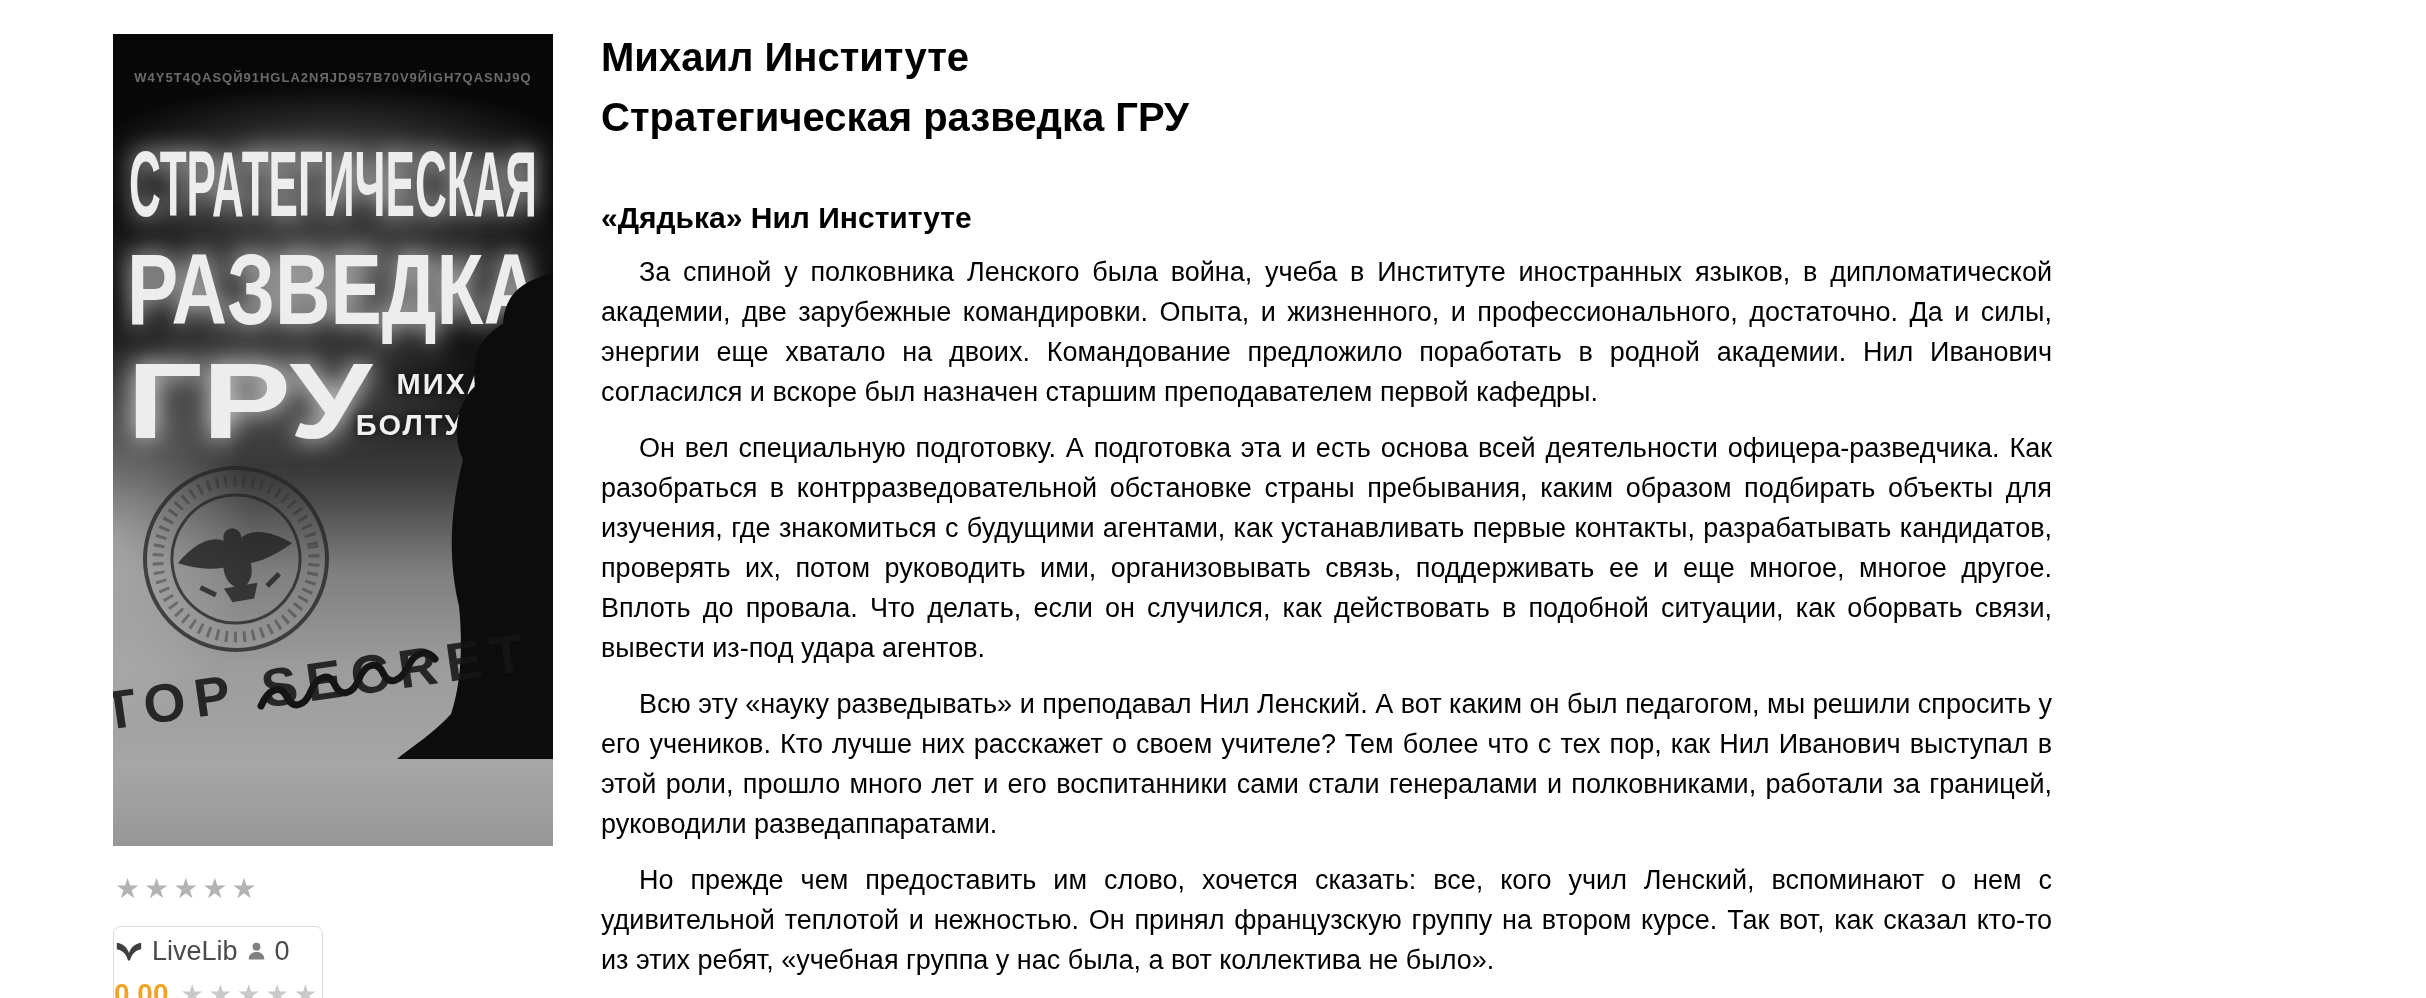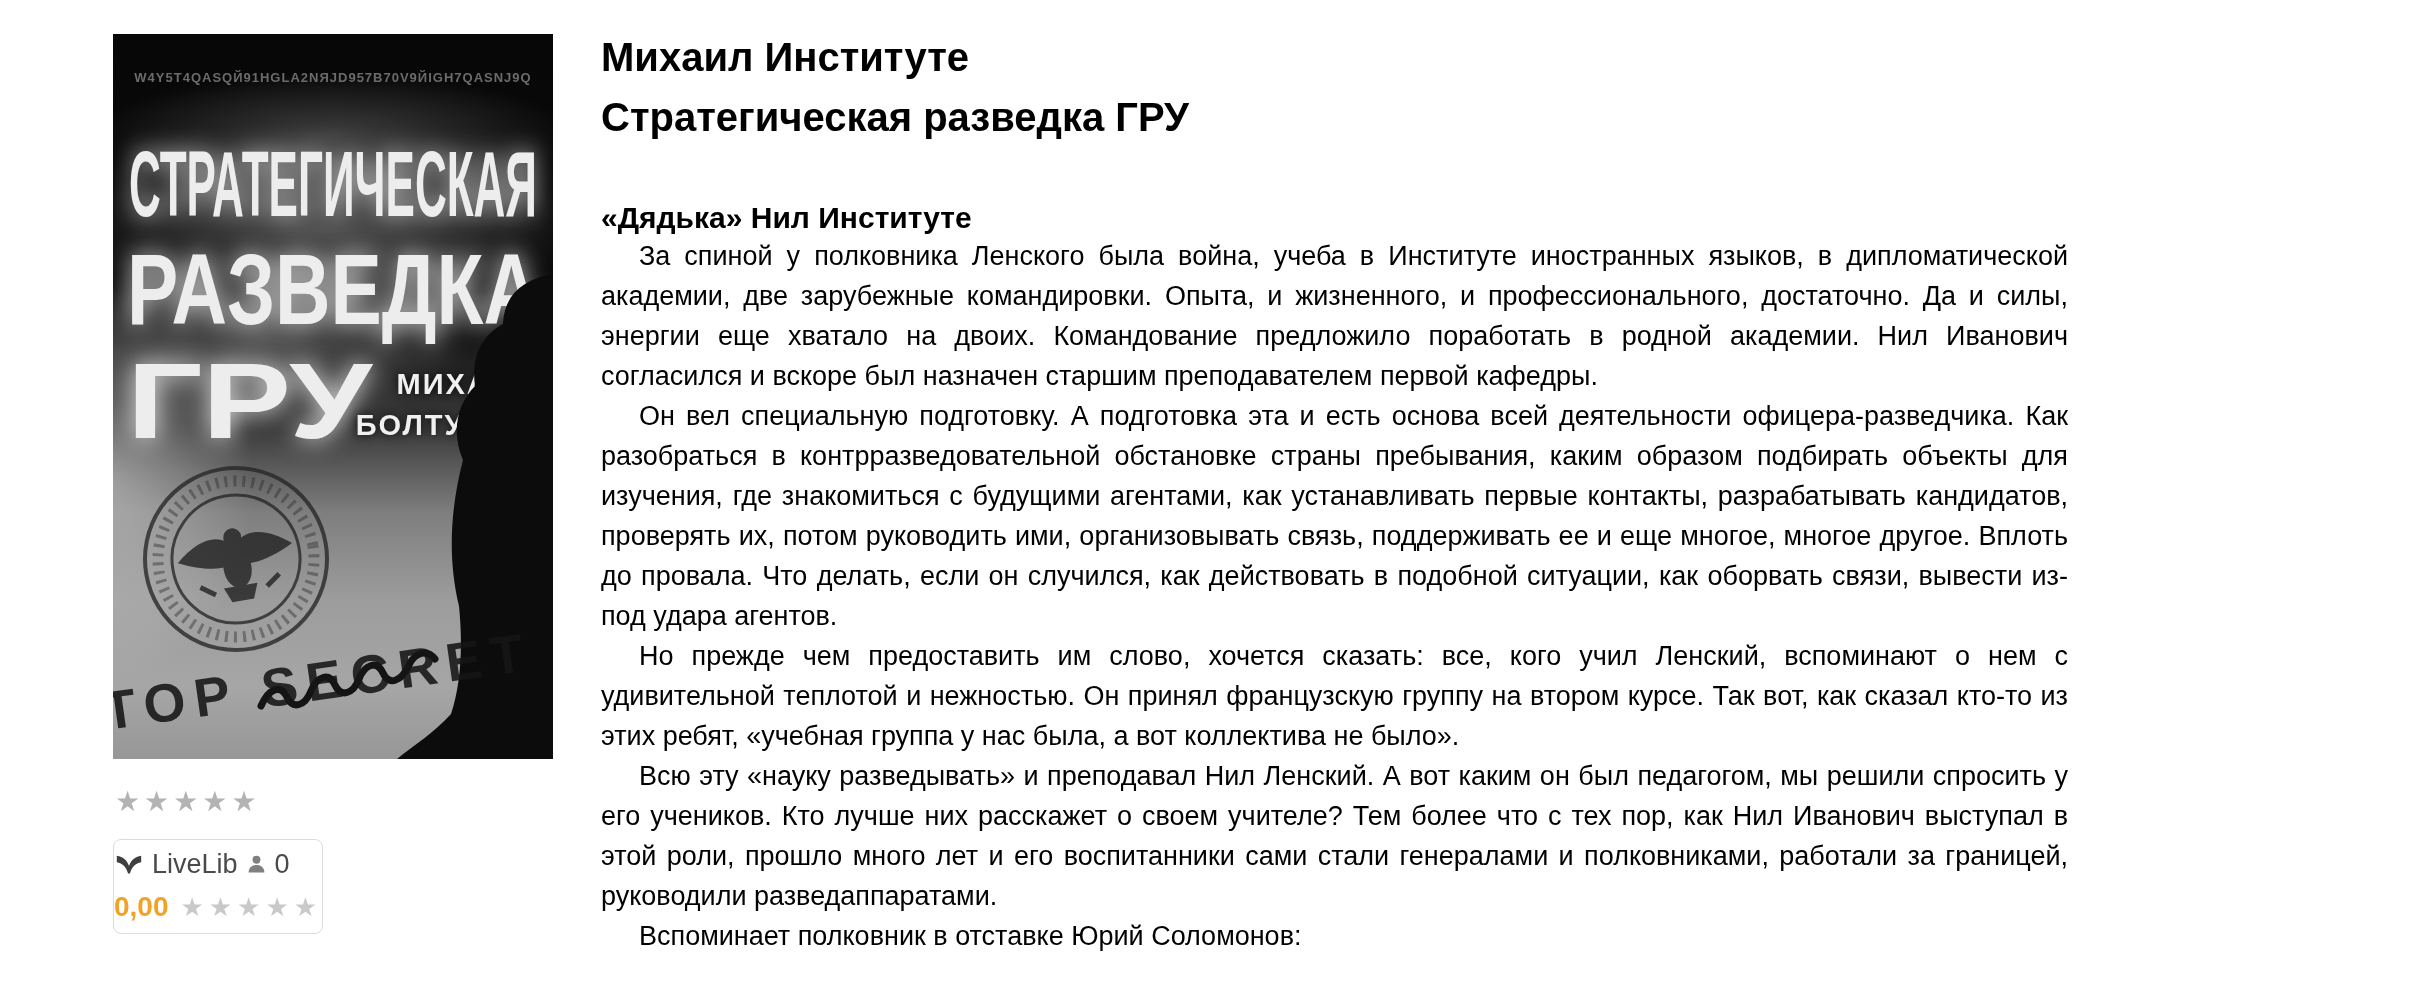--- a/index.html
+++ b/index.html
@@ -1,21 +1,21 @@
 <!DOCTYPE html>
 <html><head>
 <meta charset="utf-8">
 <style>
   html,body{margin:0;padding:0;background:#ffffff;width:2426px;height:998px;overflow:hidden;
     font-family:"Liberation Sans",sans-serif;color:#000;}
   .page{padding:34px 358px 0 113px;box-sizing:border-box;}
 
   
   .cover-block{float:left;width:440px;margin-right:48px;}
-  .cover{position:relative;width:440px;height:725px;overflow:hidden;background:
+  .cover{position:relative;width:440px;height:812px;overflow:hidden;background:
     radial-gradient(ellipse 340px 90px at 50% 14%, rgba(255,255,255,.22), transparent 70%),
     radial-gradient(ellipse 370px 110px at 48% 27%, rgba(255,255,255,.28), transparent 70%),
     radial-gradient(ellipse 300px 130px at 34% 42%, rgba(255,255,255,.26), transparent 70%),
     radial-gradient(ellipse 200px 280px at 0% 62%, rgba(225,225,225,.45), transparent 70%),
     linear-gradient(180deg,#070707 0%,#0a0a0a 30%,#161616 42%,#3e3e3e 55%,#7e7e7e 66%,#9c9c9c 78%,#a6a6a6 90%,#979797 100%);}
   .cover-code{position:absolute;top:36px;left:0;right:0;text-align:center;font-size:13px;
     letter-spacing:1px;color:#6b6b6b;font-weight:bold;white-space:nowrap;}
   .cover-title-svg{position:absolute;top:52px;left:0;}
   .cover-title-svg text{font-family:"Liberation Sans",sans-serif;font-weight:bold;fill:#ededed;
     filter:drop-shadow(0 0 12px rgba(255,255,255,.85));}
@@ -34,21 +34,21 @@
   .ll-row{display:flex;align-items:center;gap:8px;}
   .ll-brand{font-size:27px;color:#4a4a4a;}
   .ll-count{font-size:27px;color:#4a4a4a;}
   .ll-score{font-size:28px;font-weight:bold;margin-right:4px;}
   .ll-stars{font-family:"DejaVu Sans",sans-serif;font-size:26px;color:#c9c9c9;letter-spacing:5px;}
 
   
   h1{font-size:40px;line-height:46px;margin:0 0 14px;font-weight:bold;}
   h1.book-title{margin:0 0 12px;}
   h2{font-size:30px;line-height:36px;margin:60px 0 0;font-weight:bold;}
-  .body-text p{margin:0;font-size:27px;line-height:40px;text-align:justify;text-indent:38px;}
+  .body-text p{margin:16px;font-size:27px;line-height:40px;text-align:justify;text-indent:38px;}
   .closing p{margin:0;font-size:27px;line-height:40px;text-indent:38px;}
 </style>
 </head>
 <body>
 
 <div class="page">
 
   <div class="cover-block">
 
     <div class="cover">
@@ -113,21 +113,21 @@
   </div>
 
   <h1>Михаил Институте</h1>
   <h1 class="book-title">Стратегическая разведка ГРУ</h1>
 
   <h2>«Дядька» Нил Институте</h2>
 
   <div class="body-text">
       <p>За спиной у полковника Ленского была война, учеба в Институте иностранных языков, в дипломатической академии, две зарубежные командировки. Опыта, и жизненного, и профессионального, достаточно. Да и силы, энергии еще хватало на двоих. Командование предложило поработать в родной академии. Нил Иванович согласился и вскоре был назначен старшим преподавателем первой кафедры.</p>
       <p>Он вел специальную подготовку. А подготовка эта и есть основа всей деятельности офицера-разведчика. Как разобраться в контрразведовательной обстановке страны пребывания, каким образом подбирать объекты для изучения, где знакомиться с будущими агентами, как устанавливать первые контакты, разрабатывать кандидатов, проверять их, потом руководить ими, организовывать связь, поддерживать ее и еще многое, многое другое. Вплоть до провала. Что делать, если он случился, как действовать в подобной ситуации, как оборвать связи, вывести из-под удара агентов.</p>
+      <p>Всю эту «науку разведывать» и преподавал Нил Ленский. А вот каким он был педагогом, мы решили спросить у его учеников. Кто лучше них расскажет о своем учителе? Тем более что с тех пор, как Нил Иванович выступал в этой роли, прошло много лет и его воспитанники сами стали генералами и полковниками, работали за границей, руководили разведаппаратами.</p>
       <p>Но прежде чем предоставить им слово, хочется сказать: все, кого учил Ленский, вспоминают о нем с удивительной теплотой и нежностью. Он принял французскую группу на втором курсе. Так вот, как сказал кто-то из этих ребят, «учебная группа у нас была, а вот коллектива не было».</p>
-      <p>Всю эту «науку разведывать» и преподавал Нил Ленский. А вот каким он был педагогом, мы решили спросить у его учеников. Кто лучше них расскажет о своем учителе? Тем более что с тех пор, как Нил Иванович выступал в этой роли, прошло много лет и его воспитанники сами стали генералами и полковниками, работали за границей, руководили разведаппаратами.</p>
     </div>
 
   <div class="closing">
     <p>Вспоминает полковник в отставке Юрий Соломонов:</p>
   </div>
 
 </div>
 
 </body></html>

